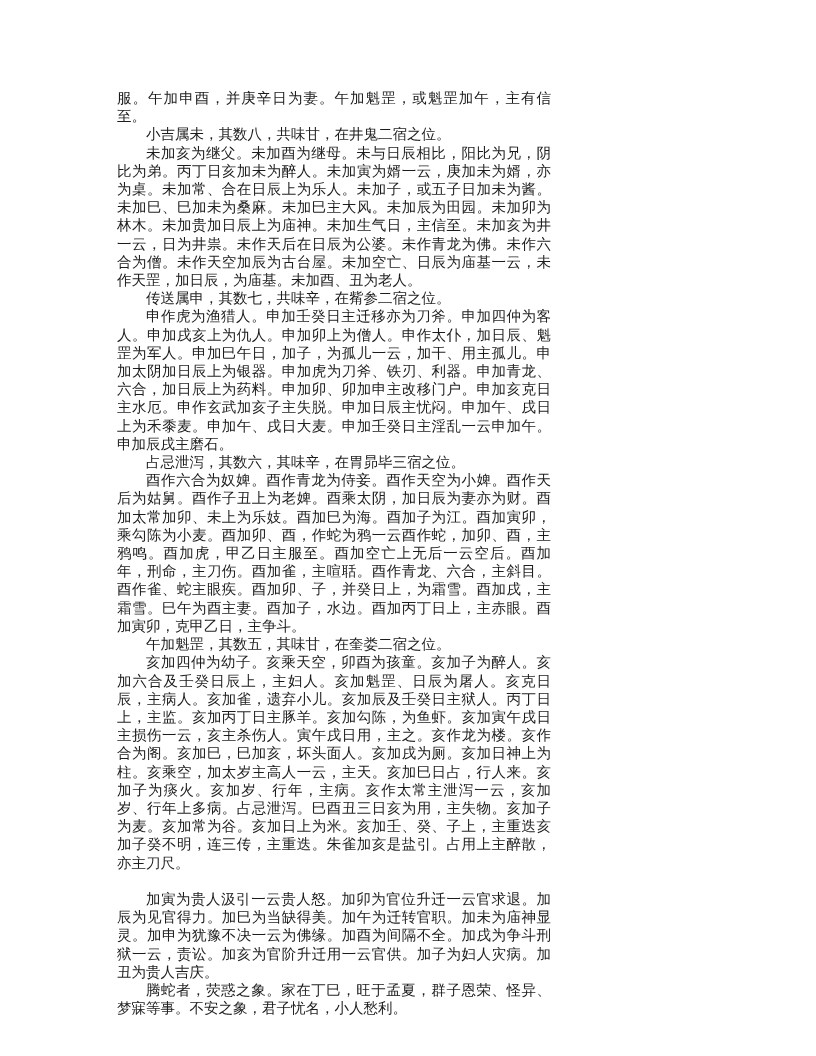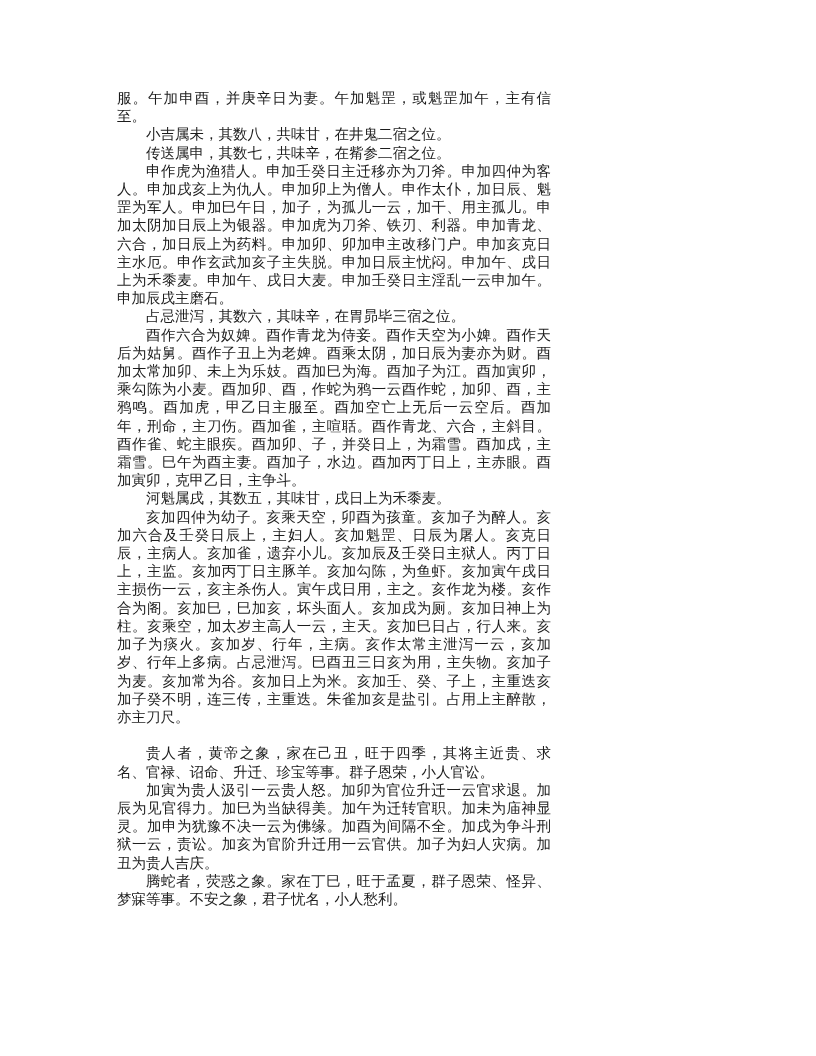--- a/index.html
+++ b/index.html
@@ -32,23 +32,23 @@
   .spacer {
     height: 18.2px;
   }
 </style>
 </head>
 <body>
 
 <div class="page">
   <p class="no-indent">服。午加申酉，并庚辛日为妻。午加魁罡，或魁罡加午，主有信至。</p>
   <p>小吉属未，其数八，共味甘，在井鬼二宿之位。</p>
+  <p>未加亥为继父。未加酉为继母。未与日辰相比，阳比为兄，阴比为弟。丙丁日亥加未为醉人。未加寅为婿一云，庚加未为婿，亦为桌。未加常、合在日辰上为乐人。未加子，或五子日加未为酱。未加巳、巳加未为桑麻。未加巳主大风。未加辰为田园。未加卯为林木。未加贵加日辰上为庙神。未加生气日，主信至。未加亥为井一云，日为井祟。未作天后在日辰为公婆。未作青龙为佛。未作六合为僧。未作天空加辰为古台屋。未加空亡、日辰为庙基一云，未作天罡，加日辰，为庙基。未加酉、丑为老人。</p>
   <p>传送属申，其数七，共味辛，在觜参二宿之位。</p>
   <p>申作虎为渔猎人。申加壬癸日主迁移亦为刀斧。申加四仲为客人。申加戌亥上为仇人。申加卯上为僧人。申作太仆，加日辰、魁罡为军人。申加巳午日，加子，为孤儿一云，加干、用主孤儿。申加太阴加日辰上为银器。申加虎为刀斧、铁刃、利器。申加青龙、六合，加日辰上为药料。申加卯、卯加申主改移门户。申加亥克日主水厄。申作玄武加亥子主失脱。申加日辰主忧闷。申加午、戌日上为禾黍麦。申加午、戌日大麦。申加壬癸日主淫乱一云申加午。申加辰戌主磨石。</p>
   <p>占忌泄泻，其数六，其味辛，在胃昴毕三宿之位。</p>
   <p>酉作六合为奴婢。酉作青龙为侍妾。酉作天空为小婢。酉作天后为姑舅。酉作子丑上为老婢。酉乘太阴，加日辰为妻亦为财。酉加太常加卯、未上为乐妓。酉加巳为海。酉加子为江。酉加寅卯，乘勾陈为小麦。酉加卯、酉，作蛇为鸦一云酉作蛇，加卯、酉，主鸦鸣。酉加虎，甲乙日主服至。酉加空亡上无后一云空后。酉加年，刑命，主刀伤。酉加雀，主喧聒。酉作青龙、六合，主斜目。酉作雀、蛇主眼疾。酉加卯、子，并癸日上，为霜雪。酉加戌，主霜雪。巳午为酉主妻。酉加子，水边。酉加丙丁日上，主赤眼。酉加寅卯，克甲乙日，主争斗。</p>
-  <p>河魁属戌，其数五，其味甘，戌日上为禾黍麦。</p>
+  <p>午加魁罡，其数五，其味甘，在奎娄二宿之位。</p>
   <p>亥加四仲为幼子。亥乘天空，卯酉为孩童。亥加子为醉人。亥加六合及壬癸日辰上，主妇人。亥加魁罡、日辰为屠人。亥克日辰，主病人。亥加雀，遗弃小儿。亥加辰及壬癸日主狱人。丙丁日上，主监。亥加丙丁日主豚羊。亥加勾陈，为鱼虾。亥加寅午戌日主损伤一云，亥主杀伤人。寅午戌日用，主之。亥作龙为楼。亥作合为阁。亥加巳，巳加亥，坏头面人。亥加戌为厕。亥加日神上为柱。亥乘空，加太岁主高人一云，主天。亥加巳日占，行人来。亥加子为痰火。亥加岁、行年，主病。亥作太常主泄泻一云，亥加岁、行年上多病。占忌泄泻。巳酉丑三日亥为用，主失物。亥加子为麦。亥加常为谷。亥加日上为米。亥加壬、癸、子上，主重迭亥加子癸不明，连三传，主重迭。朱雀加亥是盐引。占用上主醉散，亦主刀尺。</p>
   <div class="spacer"></div>
-  <p>贵人者，黄帝之象，家在己丑，旺于四季，其将主近贵、求名、官禄、诏命、升迁、珍宝等事。群子恩荣，小人官讼。</p>
   <p>加寅为贵人汲引一云贵人怒。加卯为官位升迁一云官求退。加辰为见官得力。加巳为当缺得美。加午为迁转官职。加未为庙神显灵。加申为犹豫不决一云为佛缘。加酉为间隔不全。加戌为争斗刑狱一云，责讼。加亥为官阶升迁用一云官供。加子为妇人灾病。加丑为贵人吉庆。</p>
   <p>腾蛇者，荧惑之象。家在丁巳，旺于孟夏，群子恩荣、怪异、梦寐等事。不安之象，君子忧名，小人愁利。</p>
 </div>
 
 </body></html>

